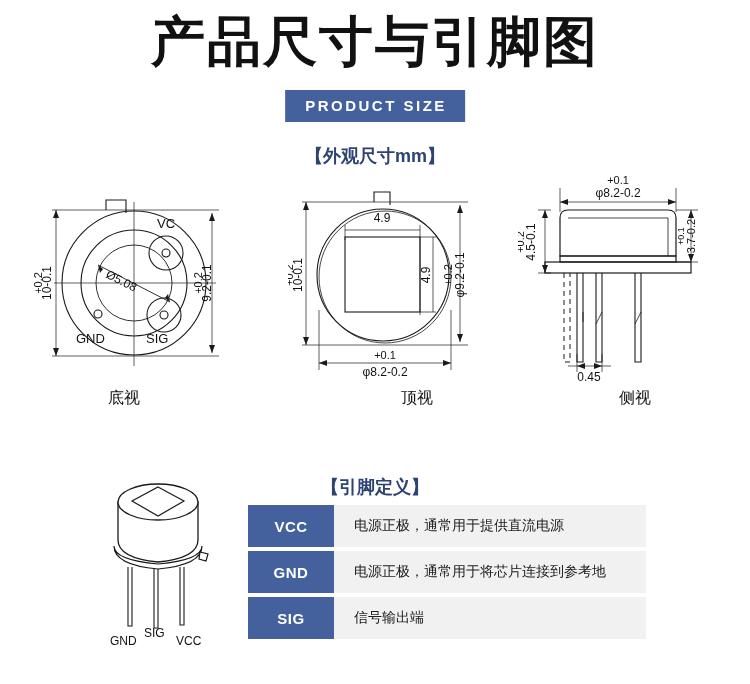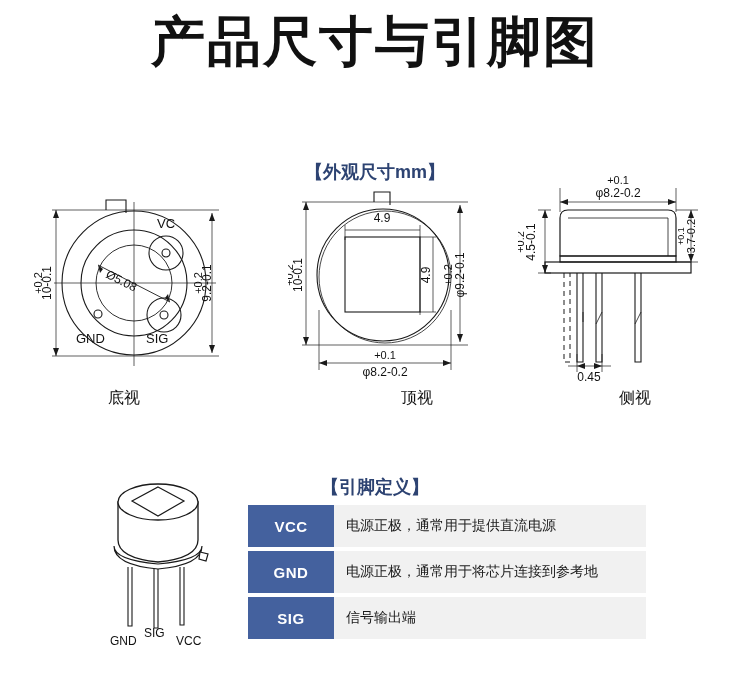--- a/index.html
+++ b/index.html
@@ -43,21 +43,21 @@
   }
   .section-head {
     position: absolute;
     left: 0; width: 750px;
     text-align: center;
     color: #2d4372;
     font-size: 18px;
     font-weight: bold;
     white-space: nowrap;
   }
-  #sec-dim { top: 160px; }
+  #sec-dim { top: 144px; }
   #sec-pin { top: 458px; margin-top: 17px; }
 
   
   .drawing { position: absolute; }
   .drawing svg { display: block; }
   .view-label {
     position: absolute;
     text-align: center;
     font-size: 16px;
     color: #111;
@@ -87,32 +87,33 @@
     justify-content: center;
     letter-spacing: 0.5px;
   }
   .pin-desc {
     flex: 1;
     background: #f1f1f1;
     color: #1a1a1a;
     font-size: 14px;
     display: flex;
     align-items: center;
-    padding-left: 12px;
+    padding-left: 20px;
   }
 
   
   #pkg3d { left: 96px; top: 468px; }
 </style>
 </head>
 <body>
 
 <div class="page">
 
   <div class="title">产品尺寸与引脚图</div>
+  <div class="badge">PRODUCT SIZE</div>
 
   <div class="section-head" id="sec-dim">【外观尺寸mm】</div>
 
   <div class="drawing" id="view-bottom" style="left:34px; top:180px;">
     <svg width="230" height="200" viewBox="0 0 230 200">
       <g fill="none" stroke="#1a1a1a" stroke-width="1.1">
 
         <path d="M 72,30 L 72,20 L 92,20 L 92,33"></path>
         <circle cx="100" cy="103" r="72"></circle>
         <circle cx="100" cy="103" r="53" stroke-dasharray="none"></circle>

